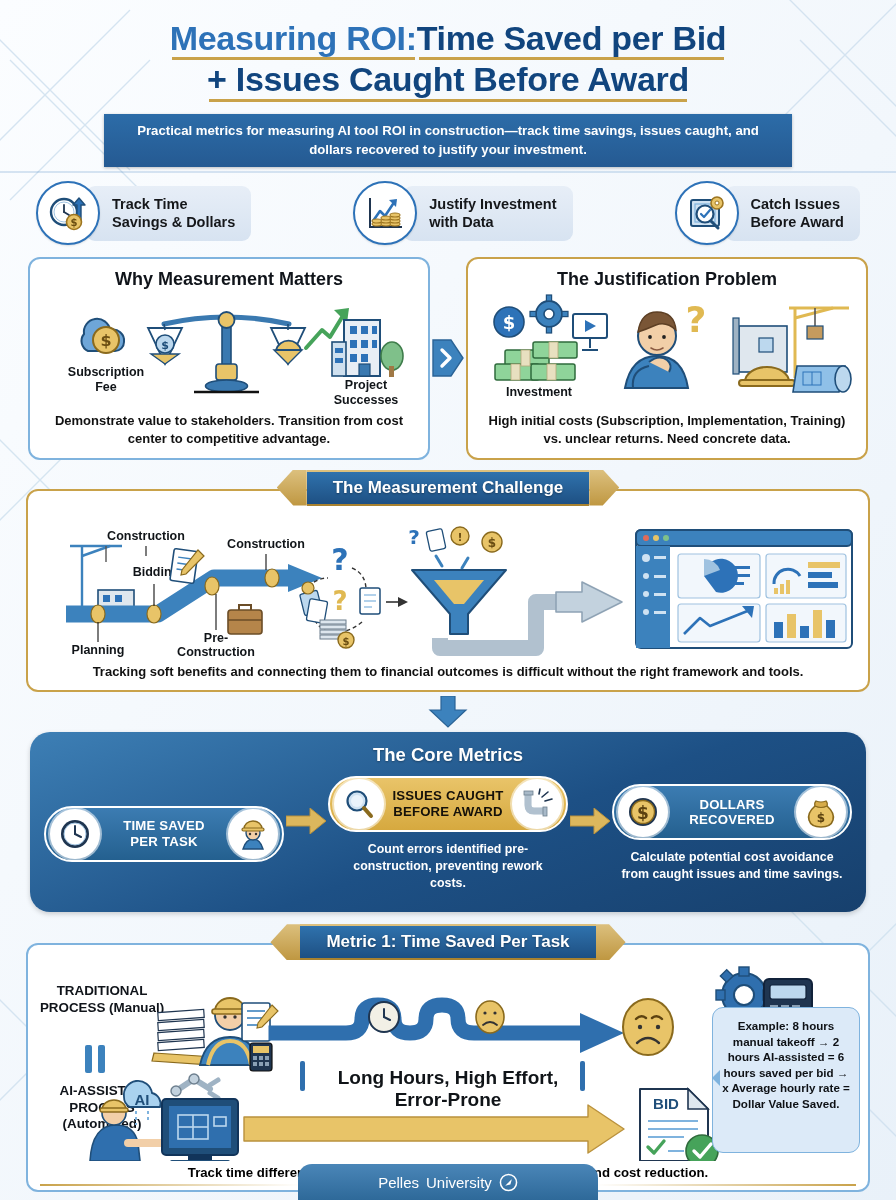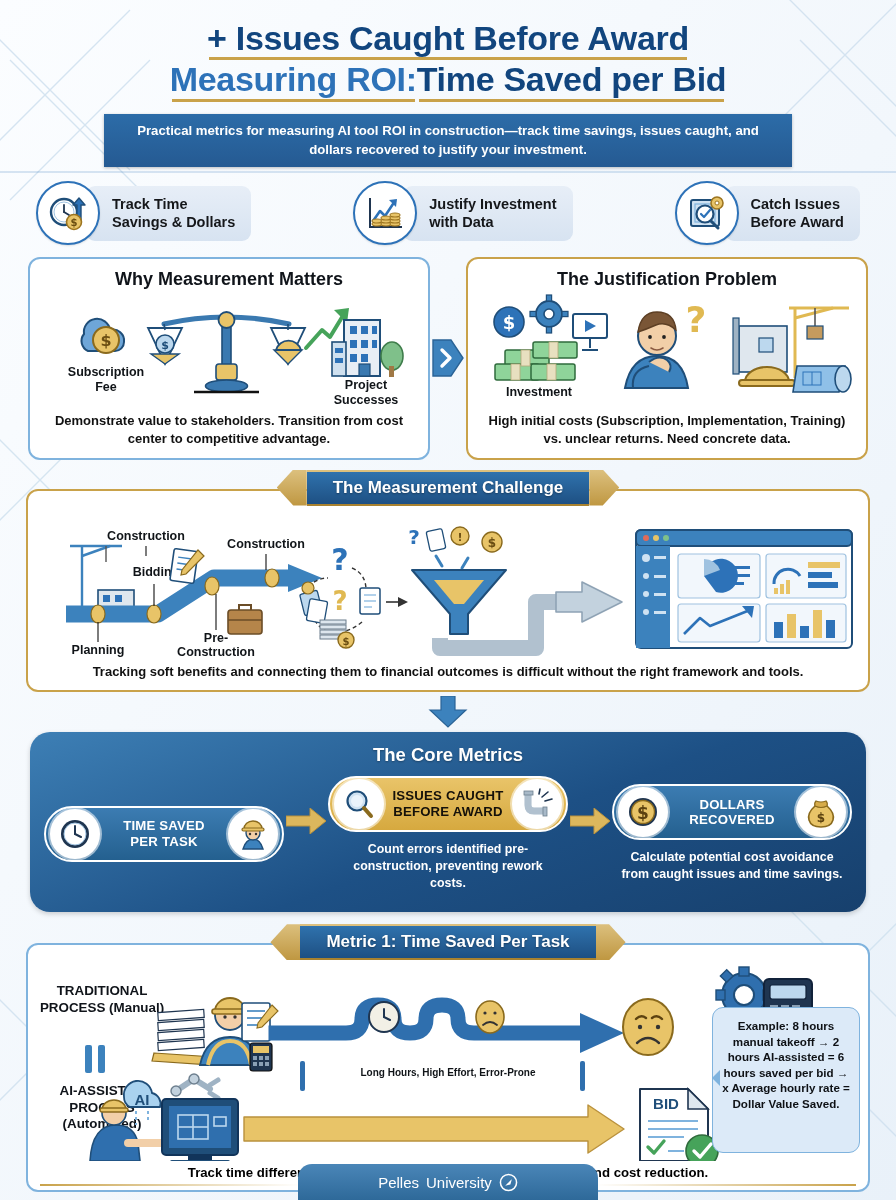--- a/index.html
+++ b/index.html
@@ -129,21 +129,21 @@
     position:absolute; right:8px; top:42px; width:148px; min-height:146px;
     background:#dceaf8; border:1.6px solid #7fb3de; border-radius:11px;
     font-size:11.6px; font-weight:bold; color:#0e1115; line-height:1.34;
     padding:10px 8px; text-align:center;
   }
   .callout:before {
     content:""; position:absolute; left:-9px; top:62px; width:0; height:0;
     border:8px solid transparent; border-right-color:#7fb3de;
   }
   .band-txt {
-    position:absolute; font-size:10px; font-weight:bold; color:#101418;
+    position:absolute; font-size:19px; font-weight:bold; color:#101418;
   }
   .band-gold-txt {
     position:absolute; font-size:12.6px; font-weight:bold; color:#1a1408;
   }
 
   
   .footer { position:absolute; left:0; right:0; bottom:0; height:46px; }
   .foot-bar {
     position:absolute; left:50%; transform:translateX(-50%); bottom:0;
     width:300px; height:36px;
@@ -179,24 +179,24 @@
   </g>
   <g stroke="#2d72b8" stroke-width="1.2" opacity=".35">
     <line x1="0" y1="172" x2="896" y2="172"></line>
   </g>
 </svg>
 
 <div id="page">
 
   <div class="title-wrap">
     <div class="title-line">
+      <span class="tw-light t-underline">Measuring ROI:</span><span class="tw-dark t-underline"> Time Saved per Bid</span>
+    </div>
+    <div class="title-line">
       <span class="tw-dark t-underline">+ Issues Caught Before Award</span>
-    </div>
-    <div class="title-line">
-      <span class="tw-light t-underline">Measuring ROI:</span><span class="tw-dark t-underline"> Time Saved per Bid</span>
     </div>
   </div>
 
   <div class="sub-ribbon-row">
     <div class="ribbon-wing left"></div>
     <div class="sub-ribbon">Practical metrics for measuring AI tool ROI in construction—track time savings, issues caught, and dollars recovered to justify your investment.</div>
     <div class="ribbon-wing right"></div>
   </div>
 
   <div class="features">

